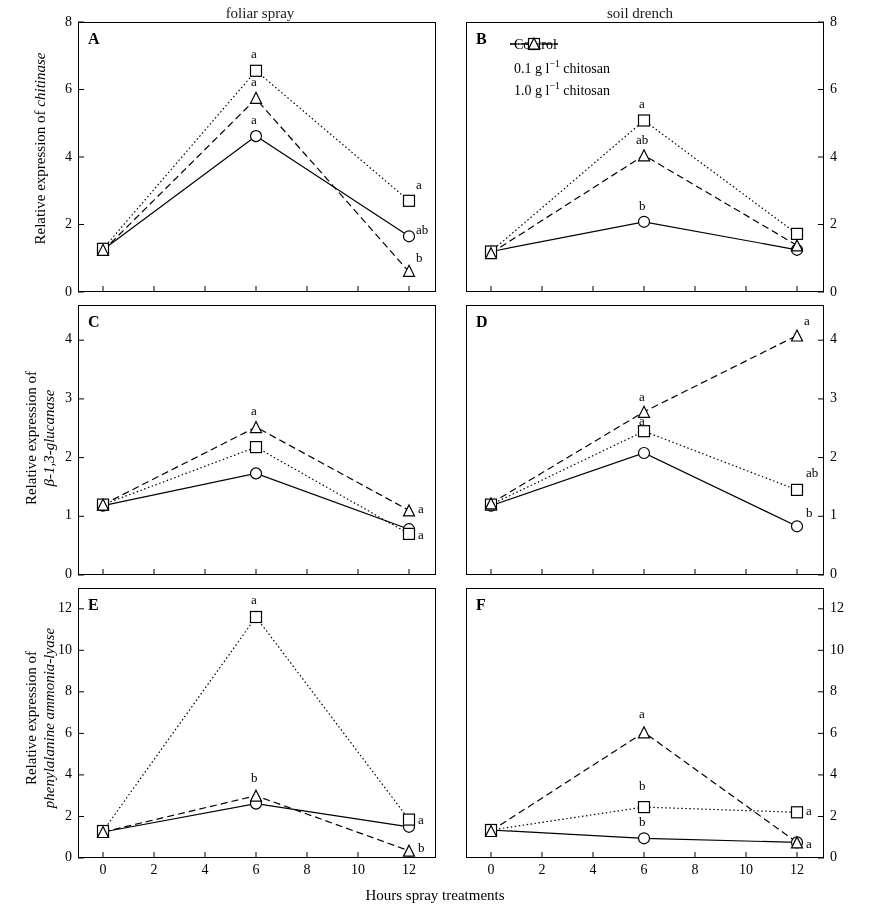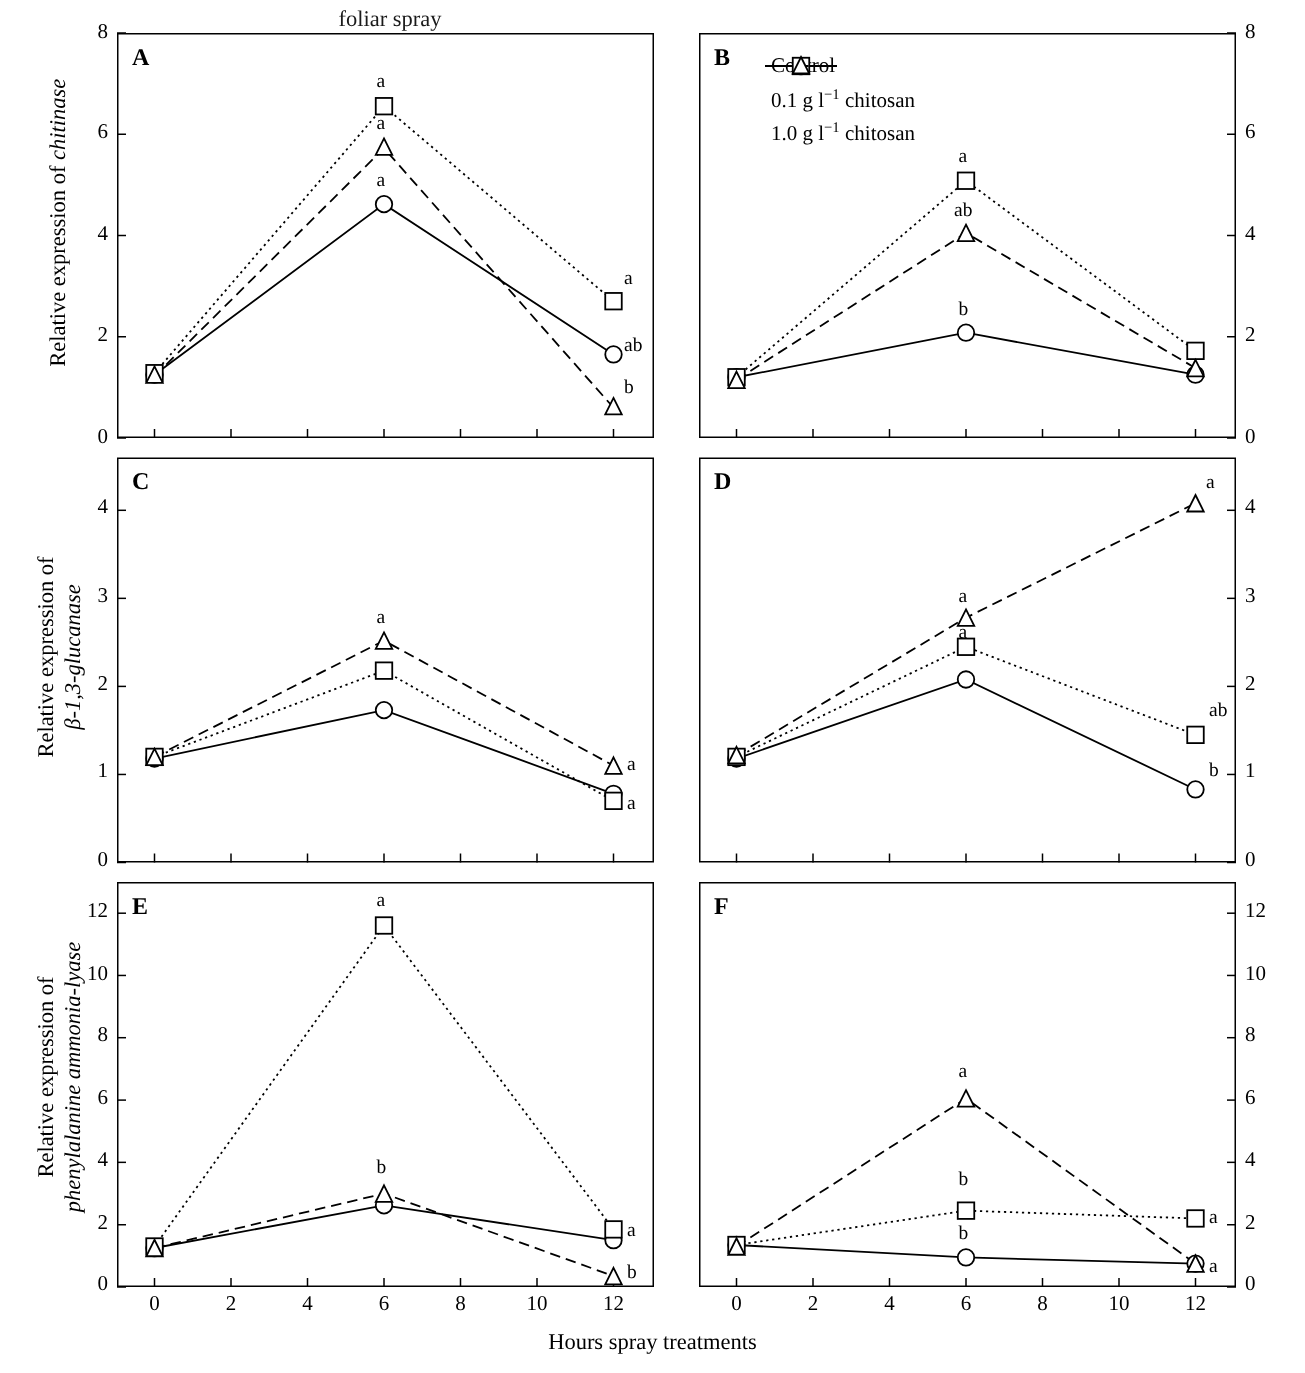--- a/index.html
+++ b/index.html
@@ -22,20 +22,21 @@
   .legend-label{margin-left:6px;}
   .legend-svg{display:block;}
   sup{font-size:70%;vertical-align:super;}
 </style>
 </head>
 <body>
 
 <div id="root">
 
   <div class="col-title" style="left:80px;top:5px;width:360px;">foliar spray</div>
+  <div class="col-title" style="left:460px;top:5px;width:360px;">soil drench</div>
 
   <div class="ylab" style="left:-65px;top:140px;width:210px;transform:rotate(-90deg);">
     <span class="norm">Relative expression of </span><span>chitinase</span>
   </div>
   <div class="ylab" style="left:-75px;top:420px;width:230px;transform:rotate(-90deg);line-height:18px;">
     <span class="norm">Relative expression of</span><br><span>β-1,3-glucanase</span>
   </div>
   <div class="ylab" style="left:-80px;top:700px;width:240px;transform:rotate(-90deg);line-height:18px;">
     <span class="norm">Relative expression of</span><br><span>phenylalanine ammonia-lyase</span>
   </div>

